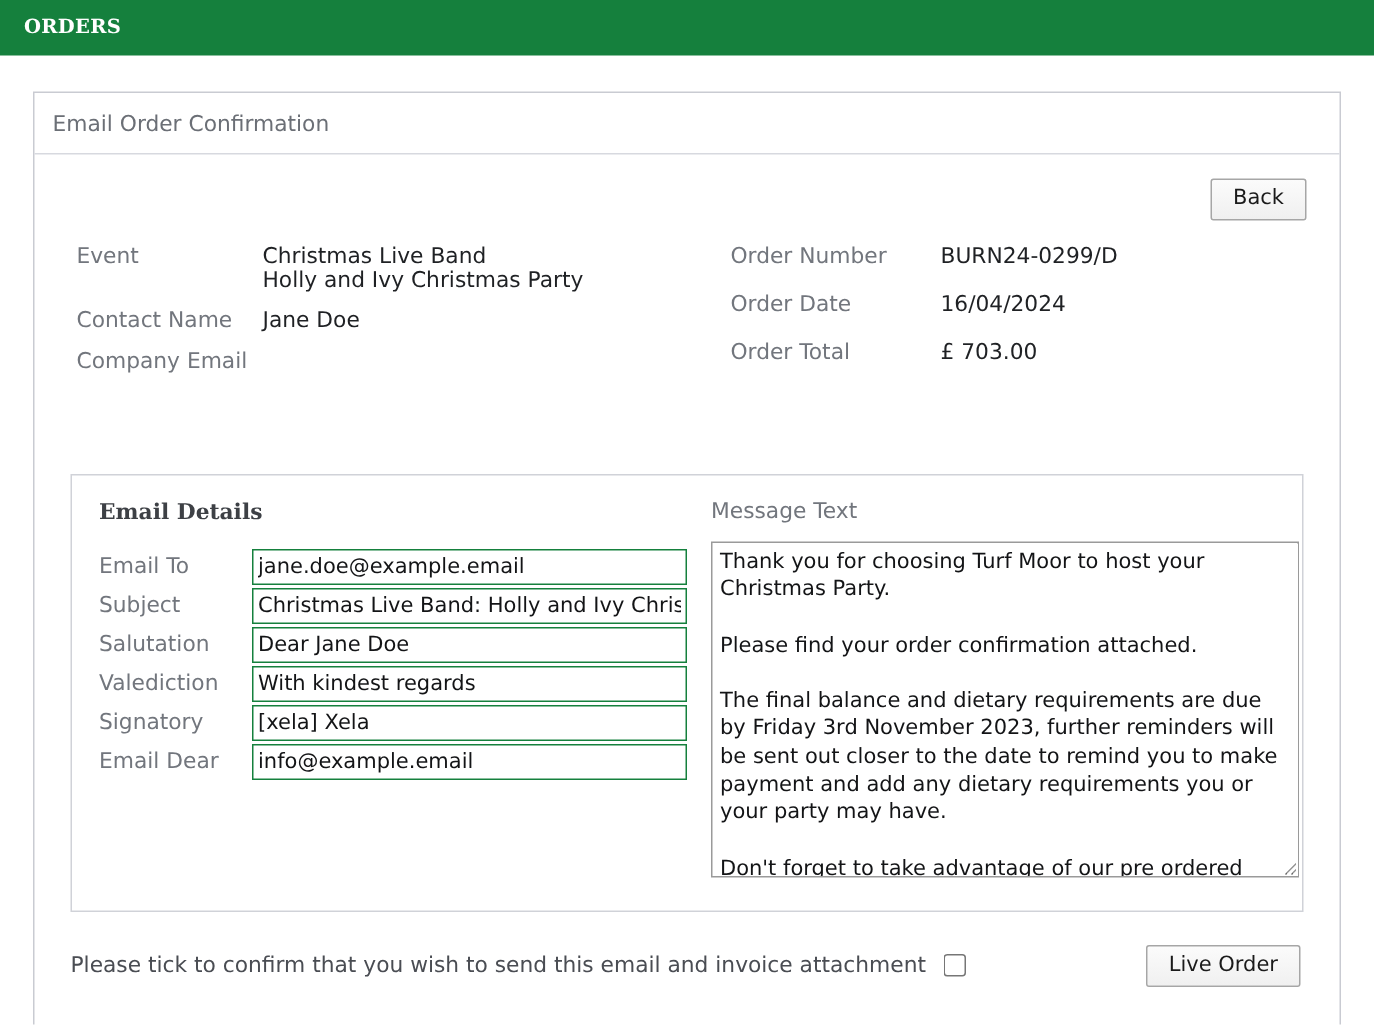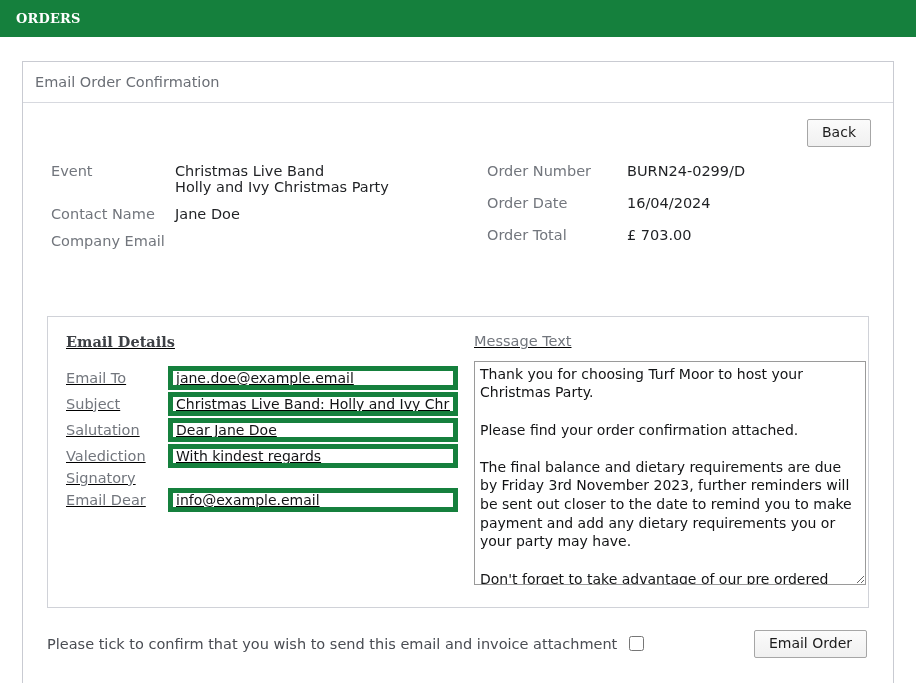--- a/index.html
+++ b/index.html
@@ -87,21 +87,20 @@
   .summary-col.right .summary-label { width: 140px; }
 
   .summary-spacer { height: 40px; }
 
   
   .details {
     border: 1px solid #d0d2d8;
     margin: 16px 10px 0 10px;
     padding: 16px 18px 18px 18px;
     display: flex;
-    text-decoration: underline;
   }
   .details-left { width: 420px; }
   .details-right { flex: 1; padding-left: 16px; }
 
   .details-title {
     font-family: "DejaVu Serif", serif;
     font-weight: bold;
     font-size: 14.5px;
     color: #3d4045;
     margin-bottom: 16px;
@@ -116,21 +115,21 @@
     width: 102px;
     font-size: 14.5px;
     color: #72767d;
   }
   .field-input {
     width: 290px;
     height: 24px;
     font-family: "DejaVu Sans", sans-serif;
     font-size: 14px;
     color: #131416;
-    border: 5px solid #15803d;
+    border: 1px solid #15803d;
     background: #ffffff;
     padding: 1px 3px;
     border-radius: 0;
     outline: none;
   }
 
   .msg-label {
     font-size: 14.5px;
     color: #72767d;
     margin-bottom: 12px;
@@ -246,20 +245,21 @@
             <input class="field-input" type="text" value="Dear Jane Doe" style="">
           </div>
 
           <div class="field-row">
             <div class="field-label">Valediction</div>
             <input class="field-input" type="text" value="With kindest regards" style="">
           </div>
 
           <div class="field-row">
             <div class="field-label">Signatory</div>
+            <input class="field-input" type="text" value="[xela] Xela" style="">
           </div>
 
           <div class="field-row">
             <div class="field-label">Email Dear</div>
             <input class="field-input" type="text" value="info@example.email" style="">
           </div>
         </div>
 
         <div class="details-right">
           <div class="msg-label">Message Text</div>
@@ -272,18 +272,18 @@
 Don't forget to take advantage of our pre ordered drinks options.</textarea>
         </div>
 
       </div>
 
       <div class="footer">
         <label class="confirm">
           <span>Please tick to confirm that you wish to send this email and invoice attachment</span>
           <input class="confirm-box" type="checkbox" style="">
         </label>
-        <button class="btn">Email Order</button>
+        <button class="btn">Live Order</button>
       </div>
 
     </div>
   </div>
 </div>
 
 </body></html>

